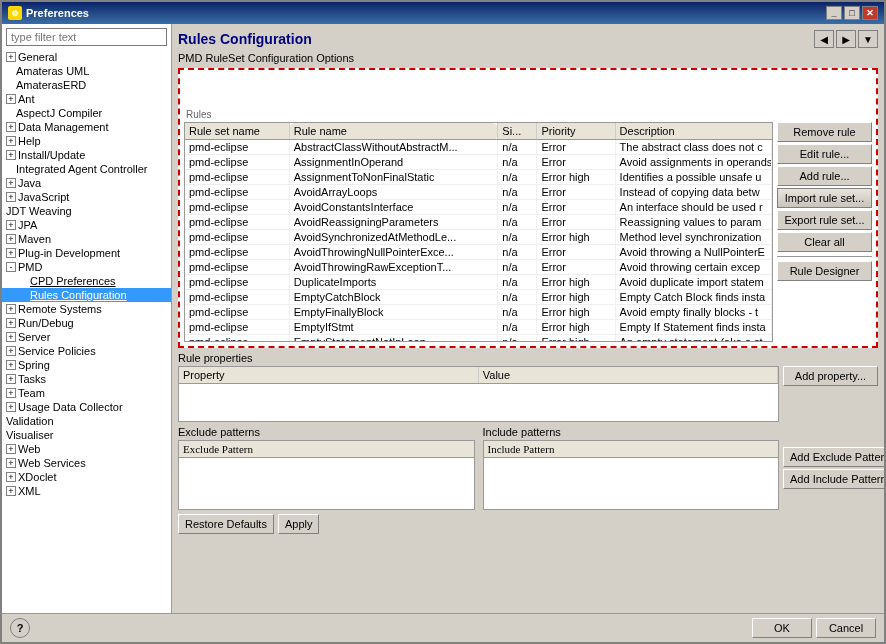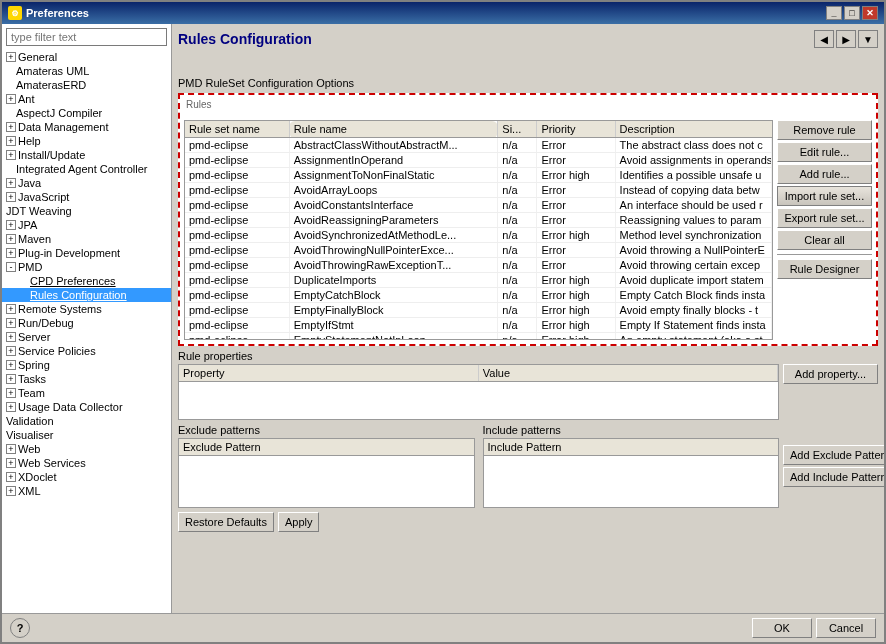--- a/index.html
+++ b/index.html
@@ -149,32 +149,31 @@
       border: 1px solid #808080;
       cursor: pointer;
       display: flex;
       align-items: center;
       justify-content: center;
       font-size: 10px;
     }
     .main-subtitle {
       font-size: 11px;
       margin-bottom: 4px;
-      margin-top: 25px;
     }
     .rules-label {
       font-size: 10px;
       color: #666;
       margin-bottom: 2px;
       padding-left: 2px;
+      margin-top: 35px;
     }
     .rules-content {
       display: flex;
       gap: 4px;
-      margin-top: 8px;
     }
     .rules-table-container {
       flex: 1;
       border: 1px solid #999;
       overflow: hidden;
       background: white;
     }
     .rules-table {
       width: 100%;
       border-collapse: collapse;
@@ -281,20 +280,21 @@
       width: 100%;
       border-collapse: collapse;
       font-size: 11px;
     }
     .pattern-table th {
       background: #e8e4d8;
       border-bottom: 1px solid #999;
       padding: 2px 4px;
       text-align: left;
       font-weight: normal;
+      font-family: Liberation Serif, serif;
     }
     .pattern-buttons {
       width: 95px;
       flex-shrink: 0;
       display: flex;
       flex-direction: column;
       justify-content: center;
       gap: 2px;
     }
     .patterns-and-buttons {

